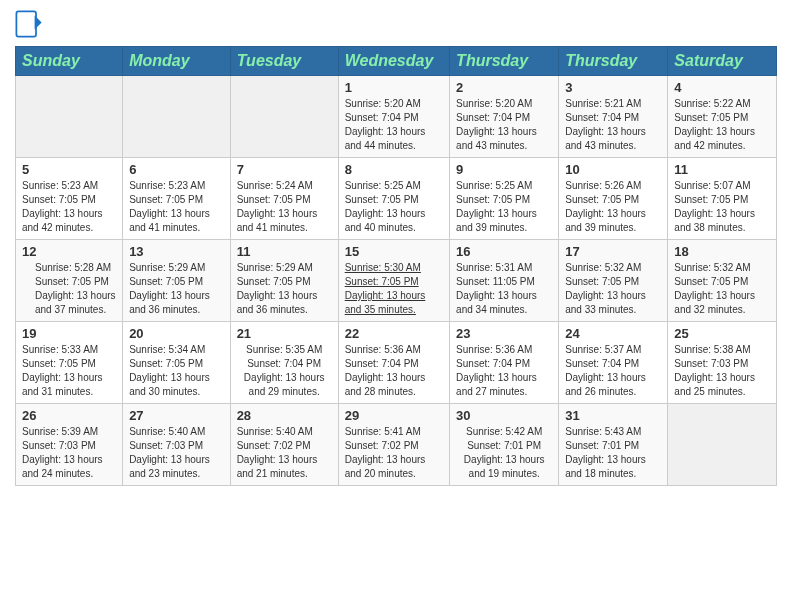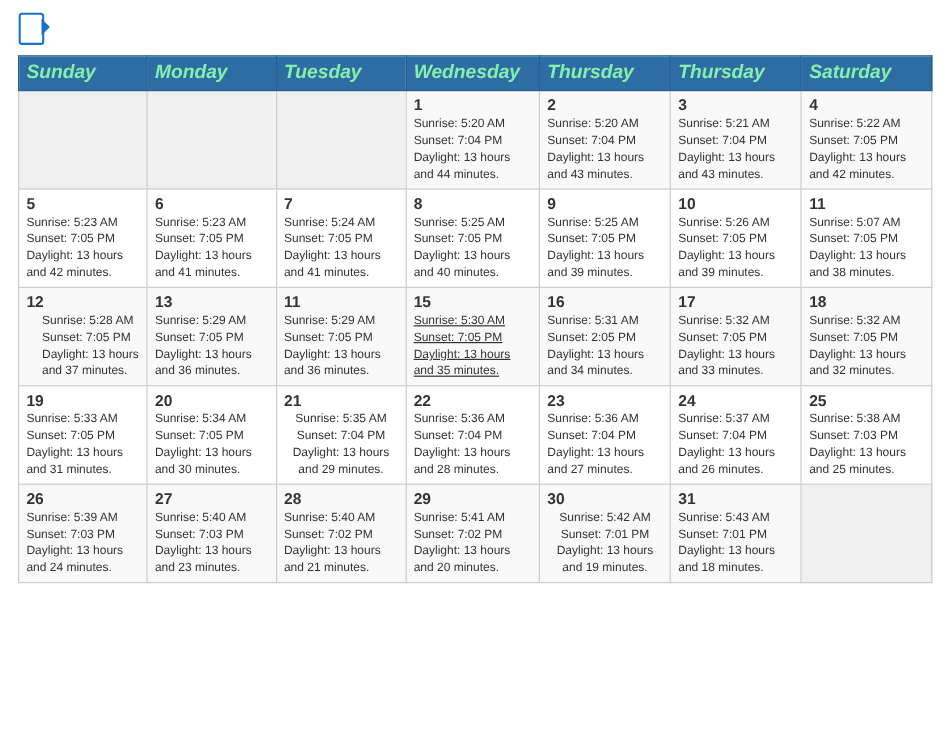--- a/index.html
+++ b/index.html
@@ -237,21 +237,21 @@
           <td>
             <span class="day-number">15</span>
             <div class="day-info" style="white-space: pre-line; text-decoration: underline;">Sunrise: 5:30 AM
 Sunset: 7:05 PM
 Daylight: 13 hours
 and 35 minutes.</div>
           </td>
           <td>
             <span class="day-number">16</span>
             <div class="day-info" style="white-space: pre-line;">Sunrise: 5:31 AM
-Sunset: 2:05 PM
+Sunset: 11:05 PM
 Daylight: 13 hours
 and 34 minutes.</div>
           </td>
           <td>
             <span class="day-number">17</span>
             <div class="day-info" style="white-space: pre-line;">Sunrise: 5:32 AM
 Sunset: 7:05 PM
 Daylight: 13 hours
 and 33 minutes.</div>
           </td>

